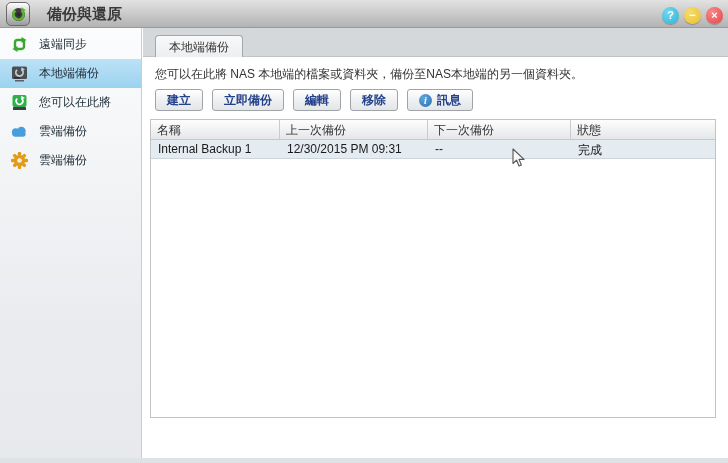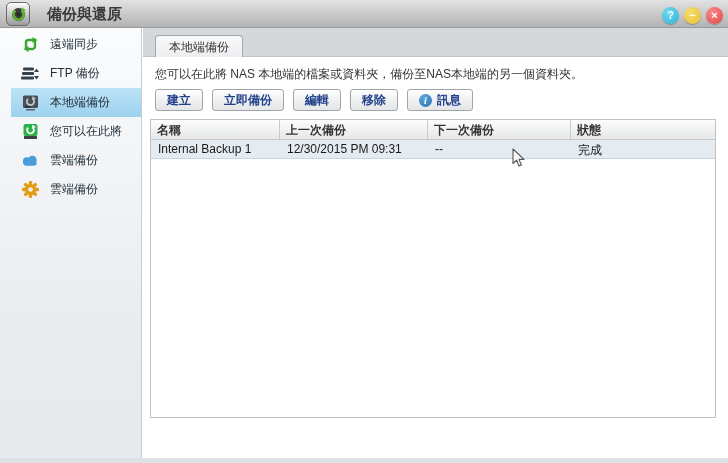--- a/index.html
+++ b/index.html
@@ -20,21 +20,21 @@
     color:#fff; font-size:11px; font-weight:bold; line-height:1; box-shadow:0 1px 1px rgba(0,0,0,.25); cursor:default; }
   .ctrl-help  { background:radial-gradient(circle at 35% 30%, #6fd9ef, #2eb3d8); }
   .ctrl-min   { background:radial-gradient(circle at 35% 30%, #f6dc6e, #e8c02f); }
   .ctrl-close { background:radial-gradient(circle at 35% 30%, #f58a8a, #e74343); }
 
   
   .sidebar { position:absolute; left:0; top:28px; width:142px; height:430px;
     background:linear-gradient(#fbfcfd,#e9ebee 70%,#e7e9ec); border-right:1px solid #c9ccd0; }
   .side-list { padding-top:2px; }
   .side-item { height:29px; display:flex; align-items:center; padding-left:10px; gap:11px;
-    font-size:12px; color:#22303a; cursor:pointer;margin-left:11px; }
+    font-size:12px; color:#22303a; cursor:pointer; }
   .side-item.selected { background:linear-gradient(#bce2f6,#9cd2ef); }
   .side-ic { width:18px; height:18px; flex:0 0 18px; display:flex; align-items:center; justify-content:center; }
 
   
   .tabstrip { position:absolute; left:143px; top:28px; width:585px; height:29px;
     background:#d4d8db; border-bottom:1px solid #bfc4c7; }
   .tab { position:absolute; left:12px; top:7px; height:23px; padding:0 13px;
     background:linear-gradient(#f8f9fa,#eceef0); border:1px solid #a3a8ad; border-bottom:none;
     border-radius:4px 4px 0 0; font-size:12px; color:#333;
     display:flex; align-items:center; cursor:default; }
@@ -49,21 +49,21 @@
   .info-dot { width:13px; height:13px; border-radius:50%;
     background:radial-gradient(circle at 35% 30%, #5aa6dd, #2a6fb4); color:#fff;
     font-size:10px; font-style:italic; font-weight:bold; font-family:"Liberation Serif",serif;
     display:flex; align-items:center; justify-content:center; }
 
   
   .table { position:absolute; left:7px; top:62px; width:566px; height:299px;
     border:1px solid #bfc3c6; background:#fff; }
   .thead { display:flex; height:20px; background:linear-gradient(#fdfdfd,#e5e7e8);
     border-bottom:1px solid #c6c9cc; }
-  .th { font-size:12px; font-weight:bold; color:#333; padding:2px 6px; border-right:1px solid #c9cccf;
+  .th { font-size:12px; font-weight:normal; color:#333; padding:2px 6px; border-right:1px solid #c9cccf;
     white-space:nowrap; overflow:hidden; cursor:pointer; }
   .th:last-child { border-right:none; }
   .c0 { width:129px; } .c1 { width:148px; } .c2 { width:143px; } .c3 { flex:1; }
   .trow { display:flex; height:19px; background:#e4ebf1; border-bottom:1px solid #cdd5db;
     cursor:pointer; }
   .td { font-size:12px; color:#1a1a1a; padding:2px 7px; white-space:nowrap; overflow:hidden; }
 
   .bottom-edge { position:absolute; left:0; bottom:0; width:728px; height:5px; background:#dfe2e5; }
 
   .cursor { position:absolute; left:512px; top:148px; pointer-events:none; }
@@ -98,32 +98,20 @@
           <svg width="17" height="17" viewBox="0 0 17 17">
             <path d="M4 12 V6.5 a2.5 2.5 0 0 1 2.5-2.5 h5" fill="none" stroke="#3aa52f" stroke-width="2.4"></path>
             <polygon points="10.5,1 15.5,4 10.5,7" fill="#3aa52f"></polygon>
             <path d="M13 5 v5.5 a2.5 2.5 0 0 1 -2.5 2.5 h-5" fill="none" stroke="#3aa52f" stroke-width="2.4"></path>
             <polygon points="6.5,10 1.5,13 6.5,16" fill="#3aa52f"></polygon>
           </svg>
         </span>
         <span>遠端同步</span>
       </div>
 
-      <div class="side-item">
-        <span class="side-ic">
-          <svg width="18" height="16" viewBox="0 0 18 16">
-            <rect x="2" y="1.5" width="11" height="3" rx="1" fill="#33414e"></rect>
-            <rect x="1" y="6" width="12" height="3" rx="1" fill="#33414e"></rect>
-            <rect x="0" y="10.5" width="13" height="3" rx="1" fill="#33414e"></rect>
-            <polygon points="15.5,2.5 18,6 13,6" fill="#33414e"></polygon>
-            <polygon points="15.5,13.5 18,10 13,10" fill="#33414e"></polygon>
-          </svg>
-        </span>
-        <span>FTP 備份</span>
-      </div>
 
       <div class="side-item selected">
         <span class="side-ic">
           <svg width="17" height="17" viewBox="0 0 17 17">
             <rect x="1" y="1.5" width="15" height="12.5" rx="1.5" fill="#4a4f55"></rect>
             <circle cx="8.5" cy="7.5" r="3.6" fill="none" stroke="#c3cbd0" stroke-width="1.8" stroke-dasharray="17 6" transform="rotate(-50 8.5 7.5)"></circle>
             <polygon points="10.5,2.2 14,4.5 10,6" fill="#c3cbd0"></polygon>
             <rect x="3" y="12.2" width="6" height="1.3" fill="#22262a"></rect>
             <rect x="4" y="15" width="9" height="1.5" fill="#5a6066"></rect>
           </svg>

